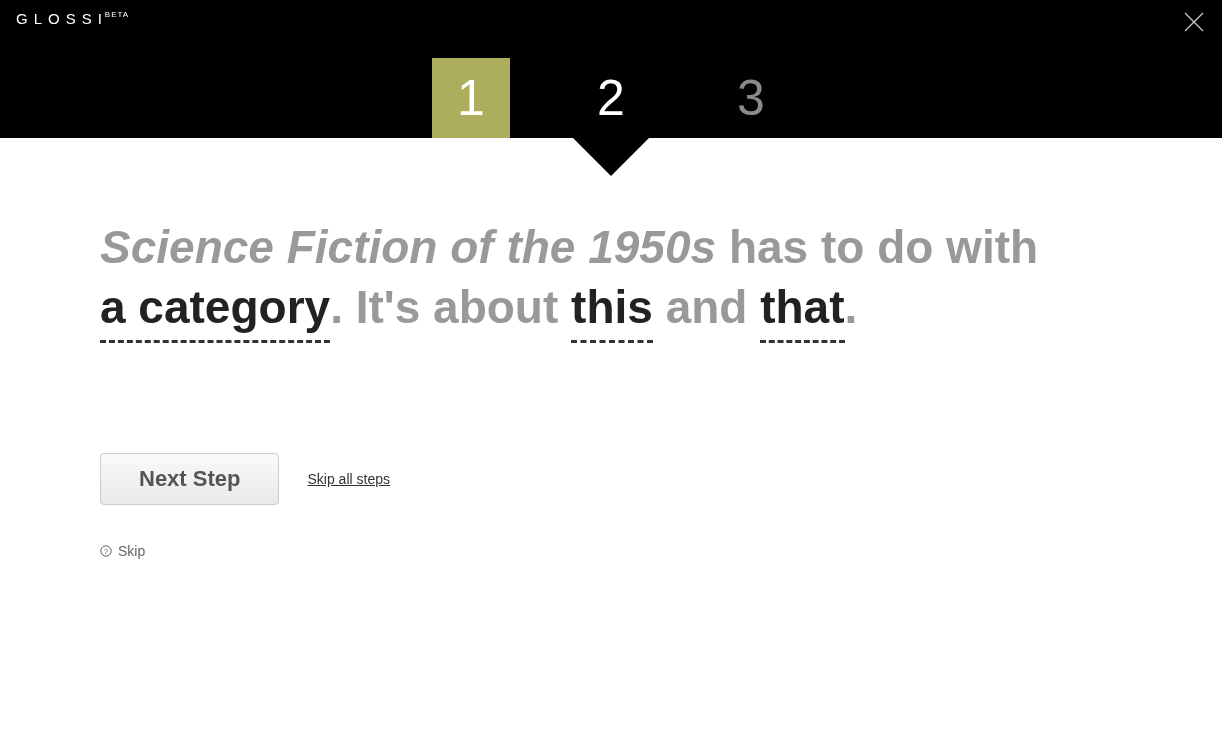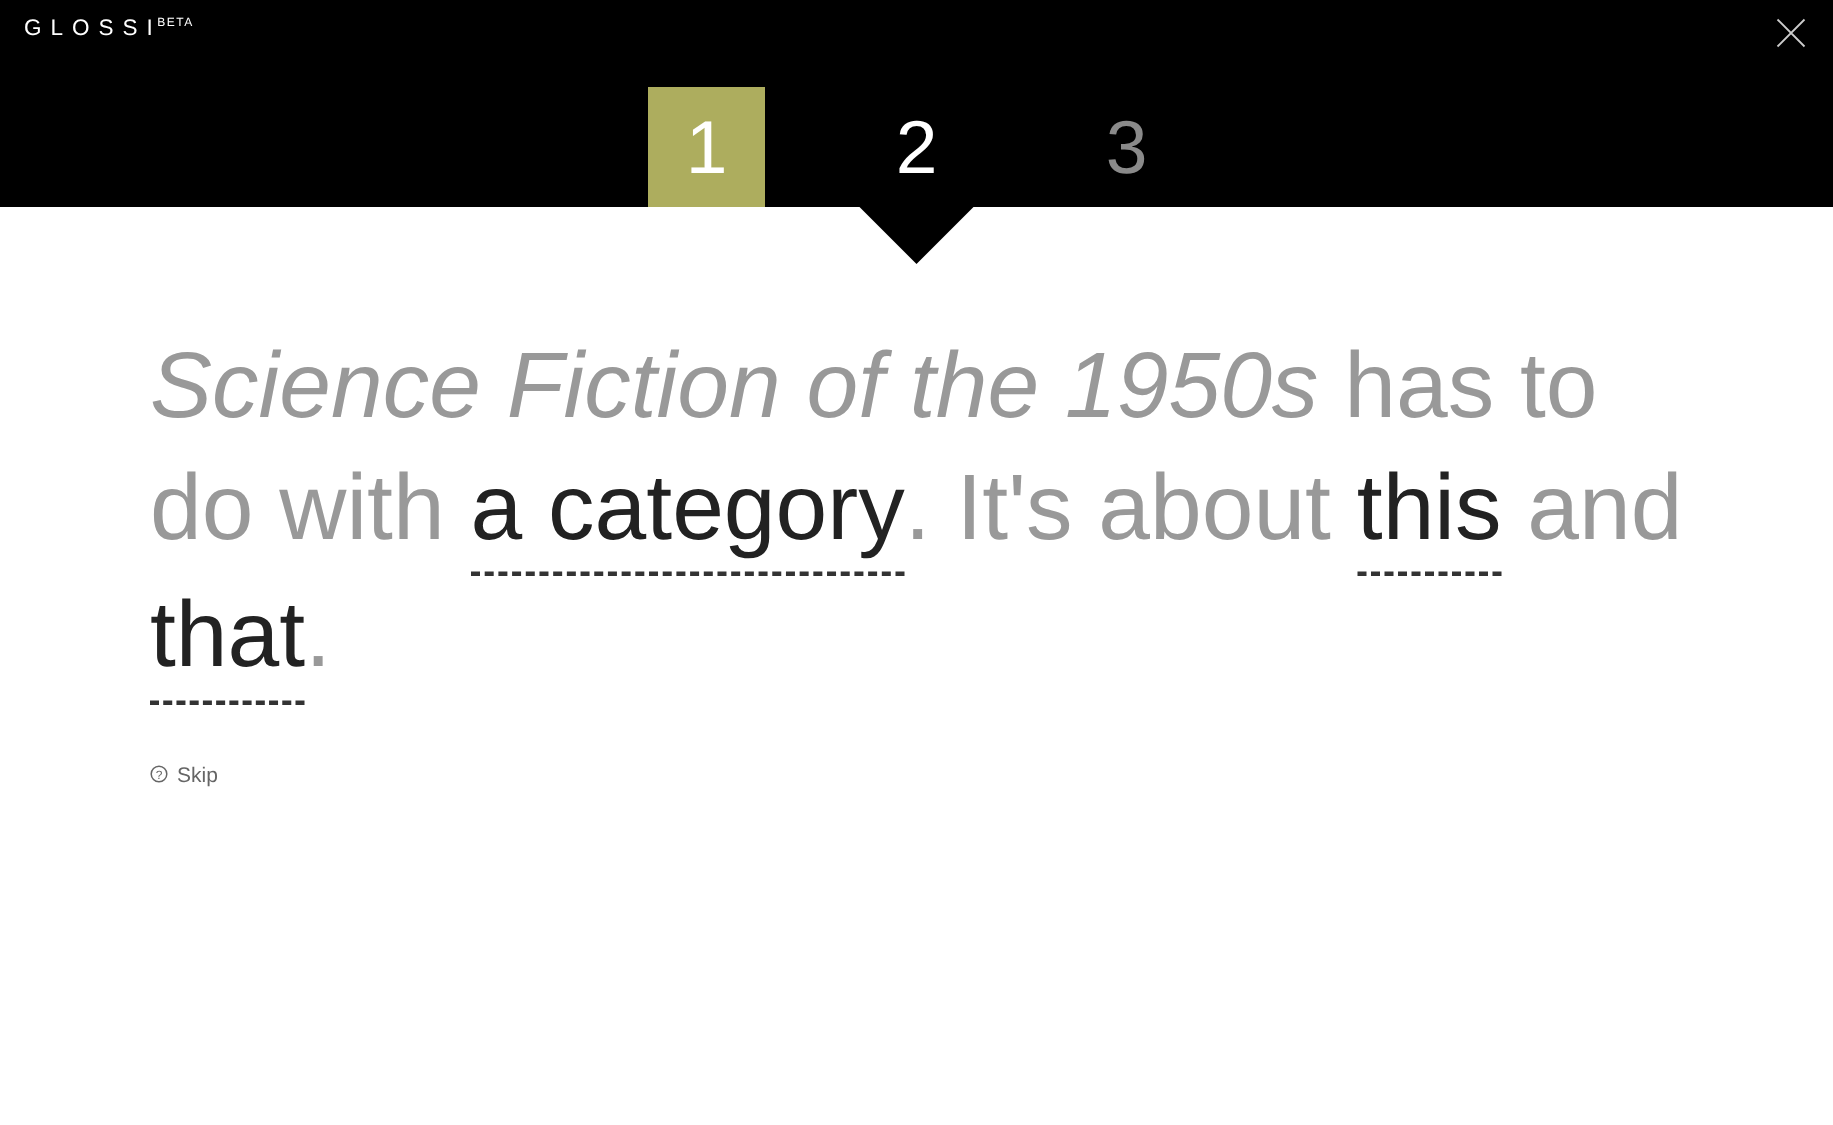--- a/index.html
+++ b/index.html
@@ -97,22 +97,22 @@
       border-right: 38px solid transparent;
       border-top: 38px solid #000;
     }
     .step-3 {
       color: #8a8a8a;
     }
     .content {
       padding: 80px 100px 0 100px;
     }
     .madlib {
-      font-size: 62px;
-      font-weight: 400;
+      font-size: 46px;
+      font-weight: 700;
       color: #999;
       line-height: 1.3;
     }
     .madlib-title {
       font-style: italic;
       color: #999;
     }
     .madlib-blank {
       color: #222;
       border-bottom: 3px dashed #333;
@@ -184,20 +184,24 @@
       <span>3</span>
     </div>
   </div>
 </div>
 
 <div class="content">
   <div class="madlib">
     <span class="madlib-title">Science Fiction of the 1950s</span><span> has to do with </span><span class="madlib-blank">a category</span><span>. It's about </span><span class="madlib-blank">this</span><span> and </span><span class="madlib-blank">that</span><span>.</span>
   </div>
 
+  <div class="actions">
+    <button class="next-btn">Next Step</button>
+    <a class="skip-link">Skip all steps</a>
+  </div>
 
   <div class="help">
     <span class="help-icon">
       <svg viewBox="0 0 12 12">
           <circle cx="6" cy="6" r="5.2" fill="none" stroke="#666" stroke-width="1"></circle>
           <text x="6" y="9" text-anchor="middle" font-size="8" fill="#666" font-family="Arial">?</text>
         </svg>
     </span>
     <span>Skip</span>
   </div>

